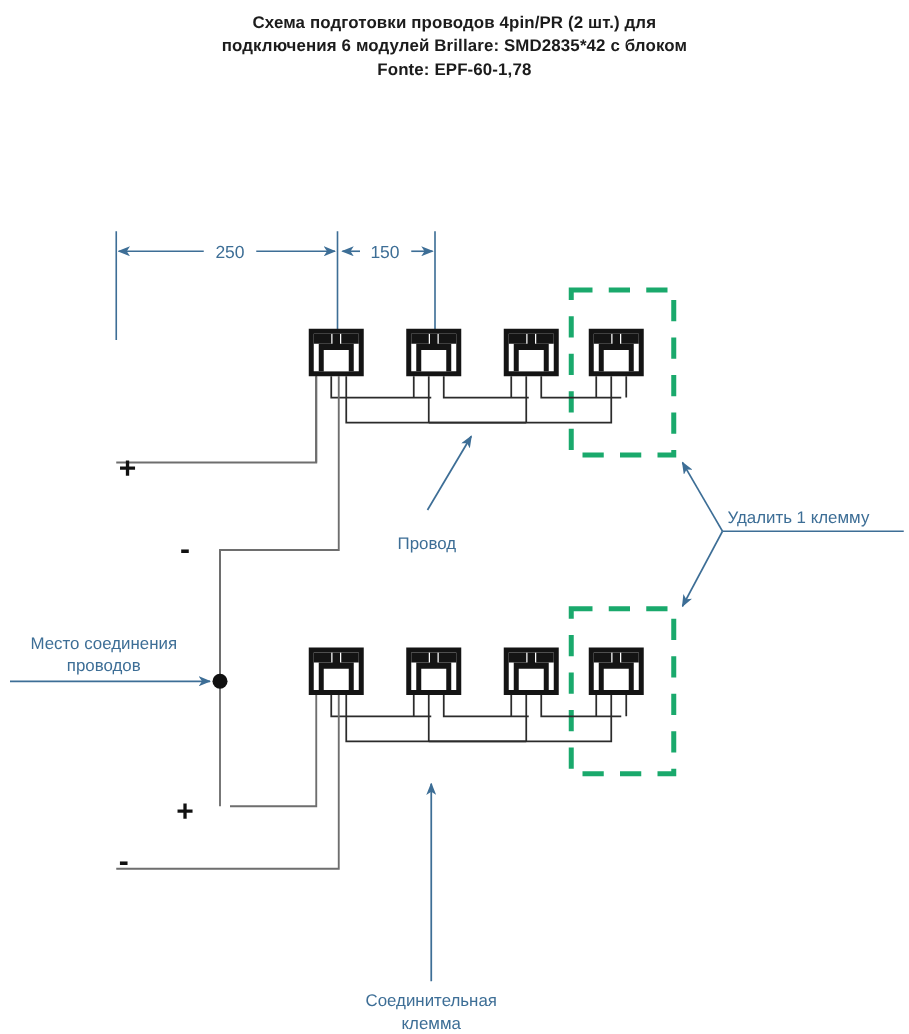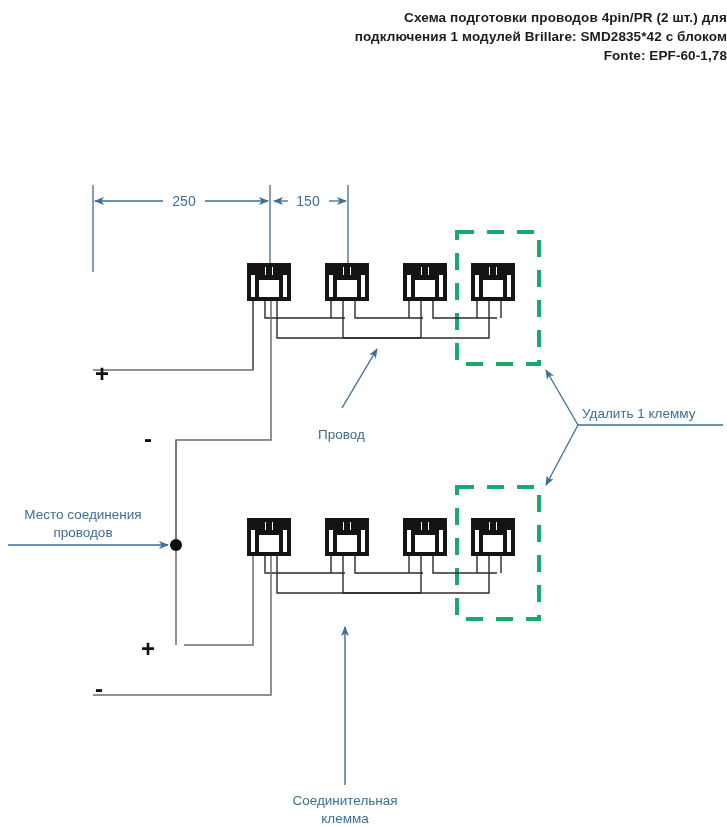--- a/index.html
+++ b/index.html
@@ -26,21 +26,21 @@
     left: 0;
     top: 8px;
     width: 727px;
     text-align: center;
     font-size: 13.5px;
     font-weight: bold;
     color: #1c1c1c;
     line-height: 19px;
     letter-spacing: 0.1px;
   }
-  .title-line { display: block; text-align: right; }
+  .title-line { display: block; }
   svg.canvas {
     position: absolute;
     left: 0;
     top: 0;
   }
   text.dim-label {
     font-family: "Liberation Sans", sans-serif;
     font-size: 14px;
     fill: #3d6e96;
   }
@@ -55,21 +55,21 @@
     fill: #111111;
   }
 </style>
 </head>
 <body>
 
 <div id="diagram-root">
 
   <div class="title-block">
     <span class="title-line">Схема подготовки проводов 4pin/PR (2 шт.) для</span>
-    <span class="title-line">подключения 1 модулей Brillare: SMD2835*42 с блоком</span>
+    <span class="title-line">подключения 6 модулей Brillare: SMD2835*42 с блоком</span>
     <span class="title-line">Fonte: EPF-60-1,78</span>
   </div>
 
   <svg class="canvas" width="727" height="827" viewBox="0 0 727 827">
 
     <defs>
       <marker id="arrowBlue" markerWidth="10" markerHeight="8" refX="9" refY="4" orient="auto" markerUnits="userSpaceOnUse">
         <path d="M0,0 L10,4 L0,8 L2.6,4 Z" fill="#3d6e96"></path>
       </marker>
       <marker id="arrowBlueStart" markerWidth="10" markerHeight="8" refX="1" refY="4" orient="auto" markerUnits="userSpaceOnUse">

